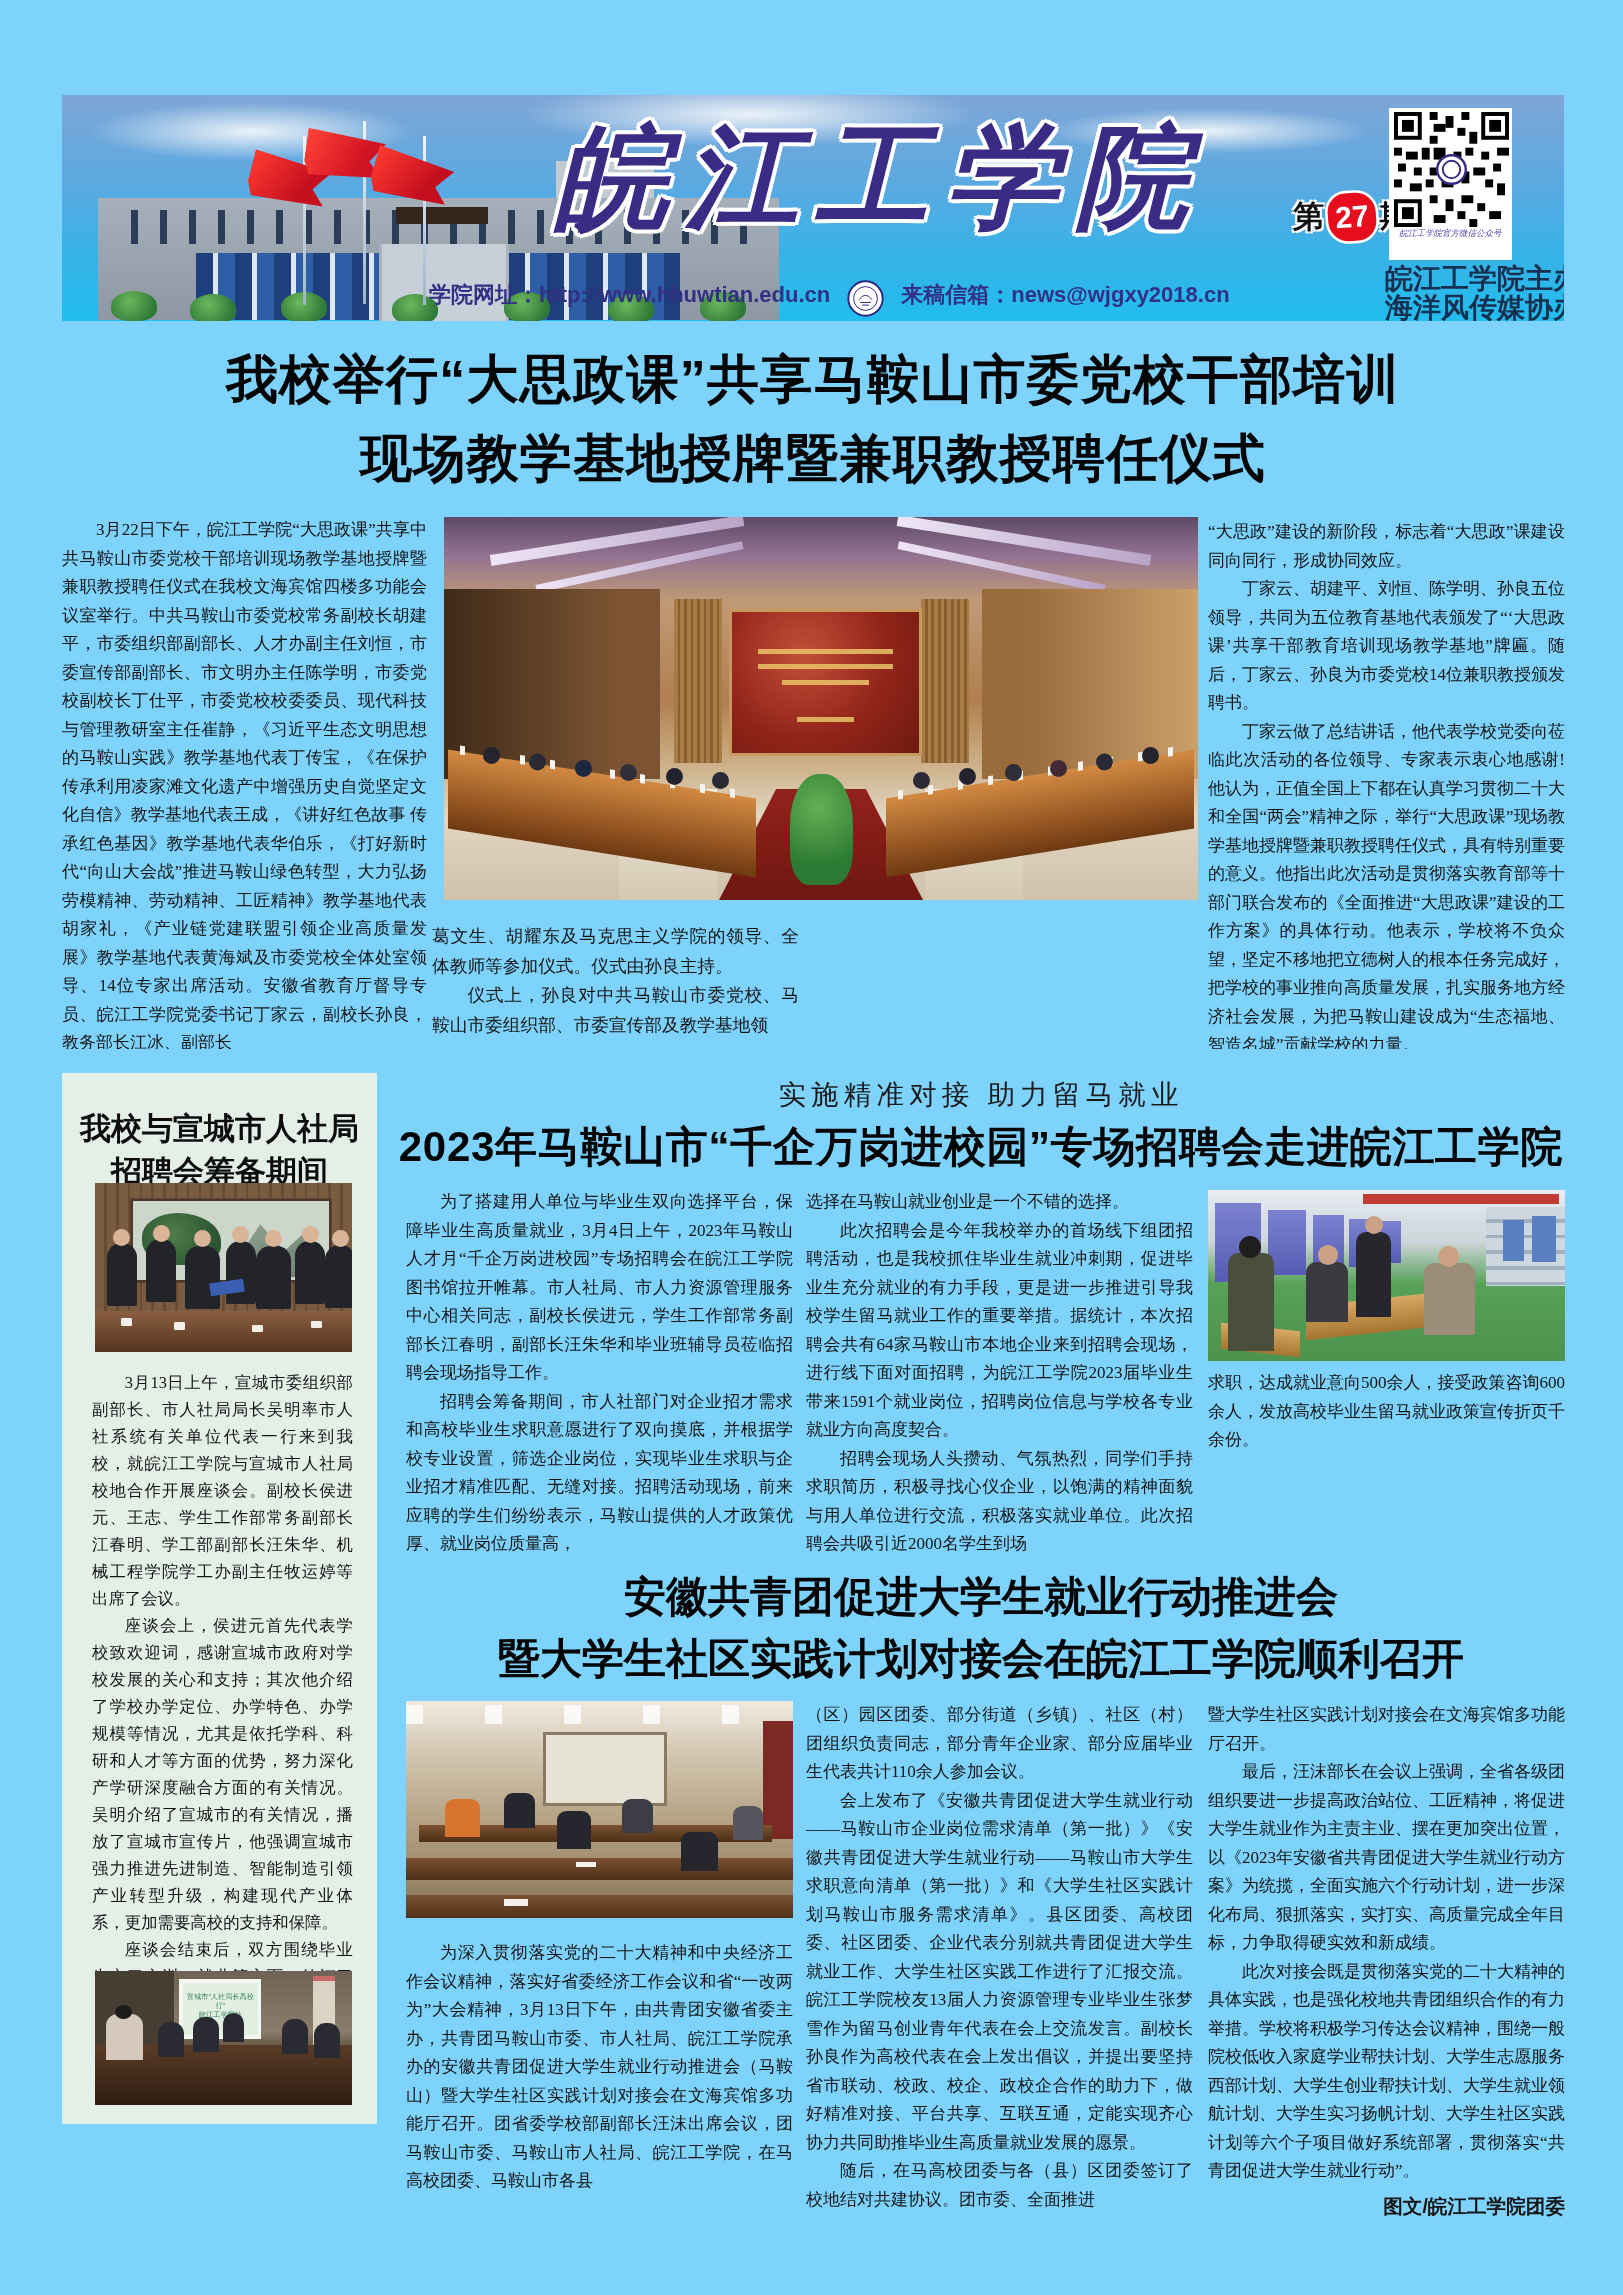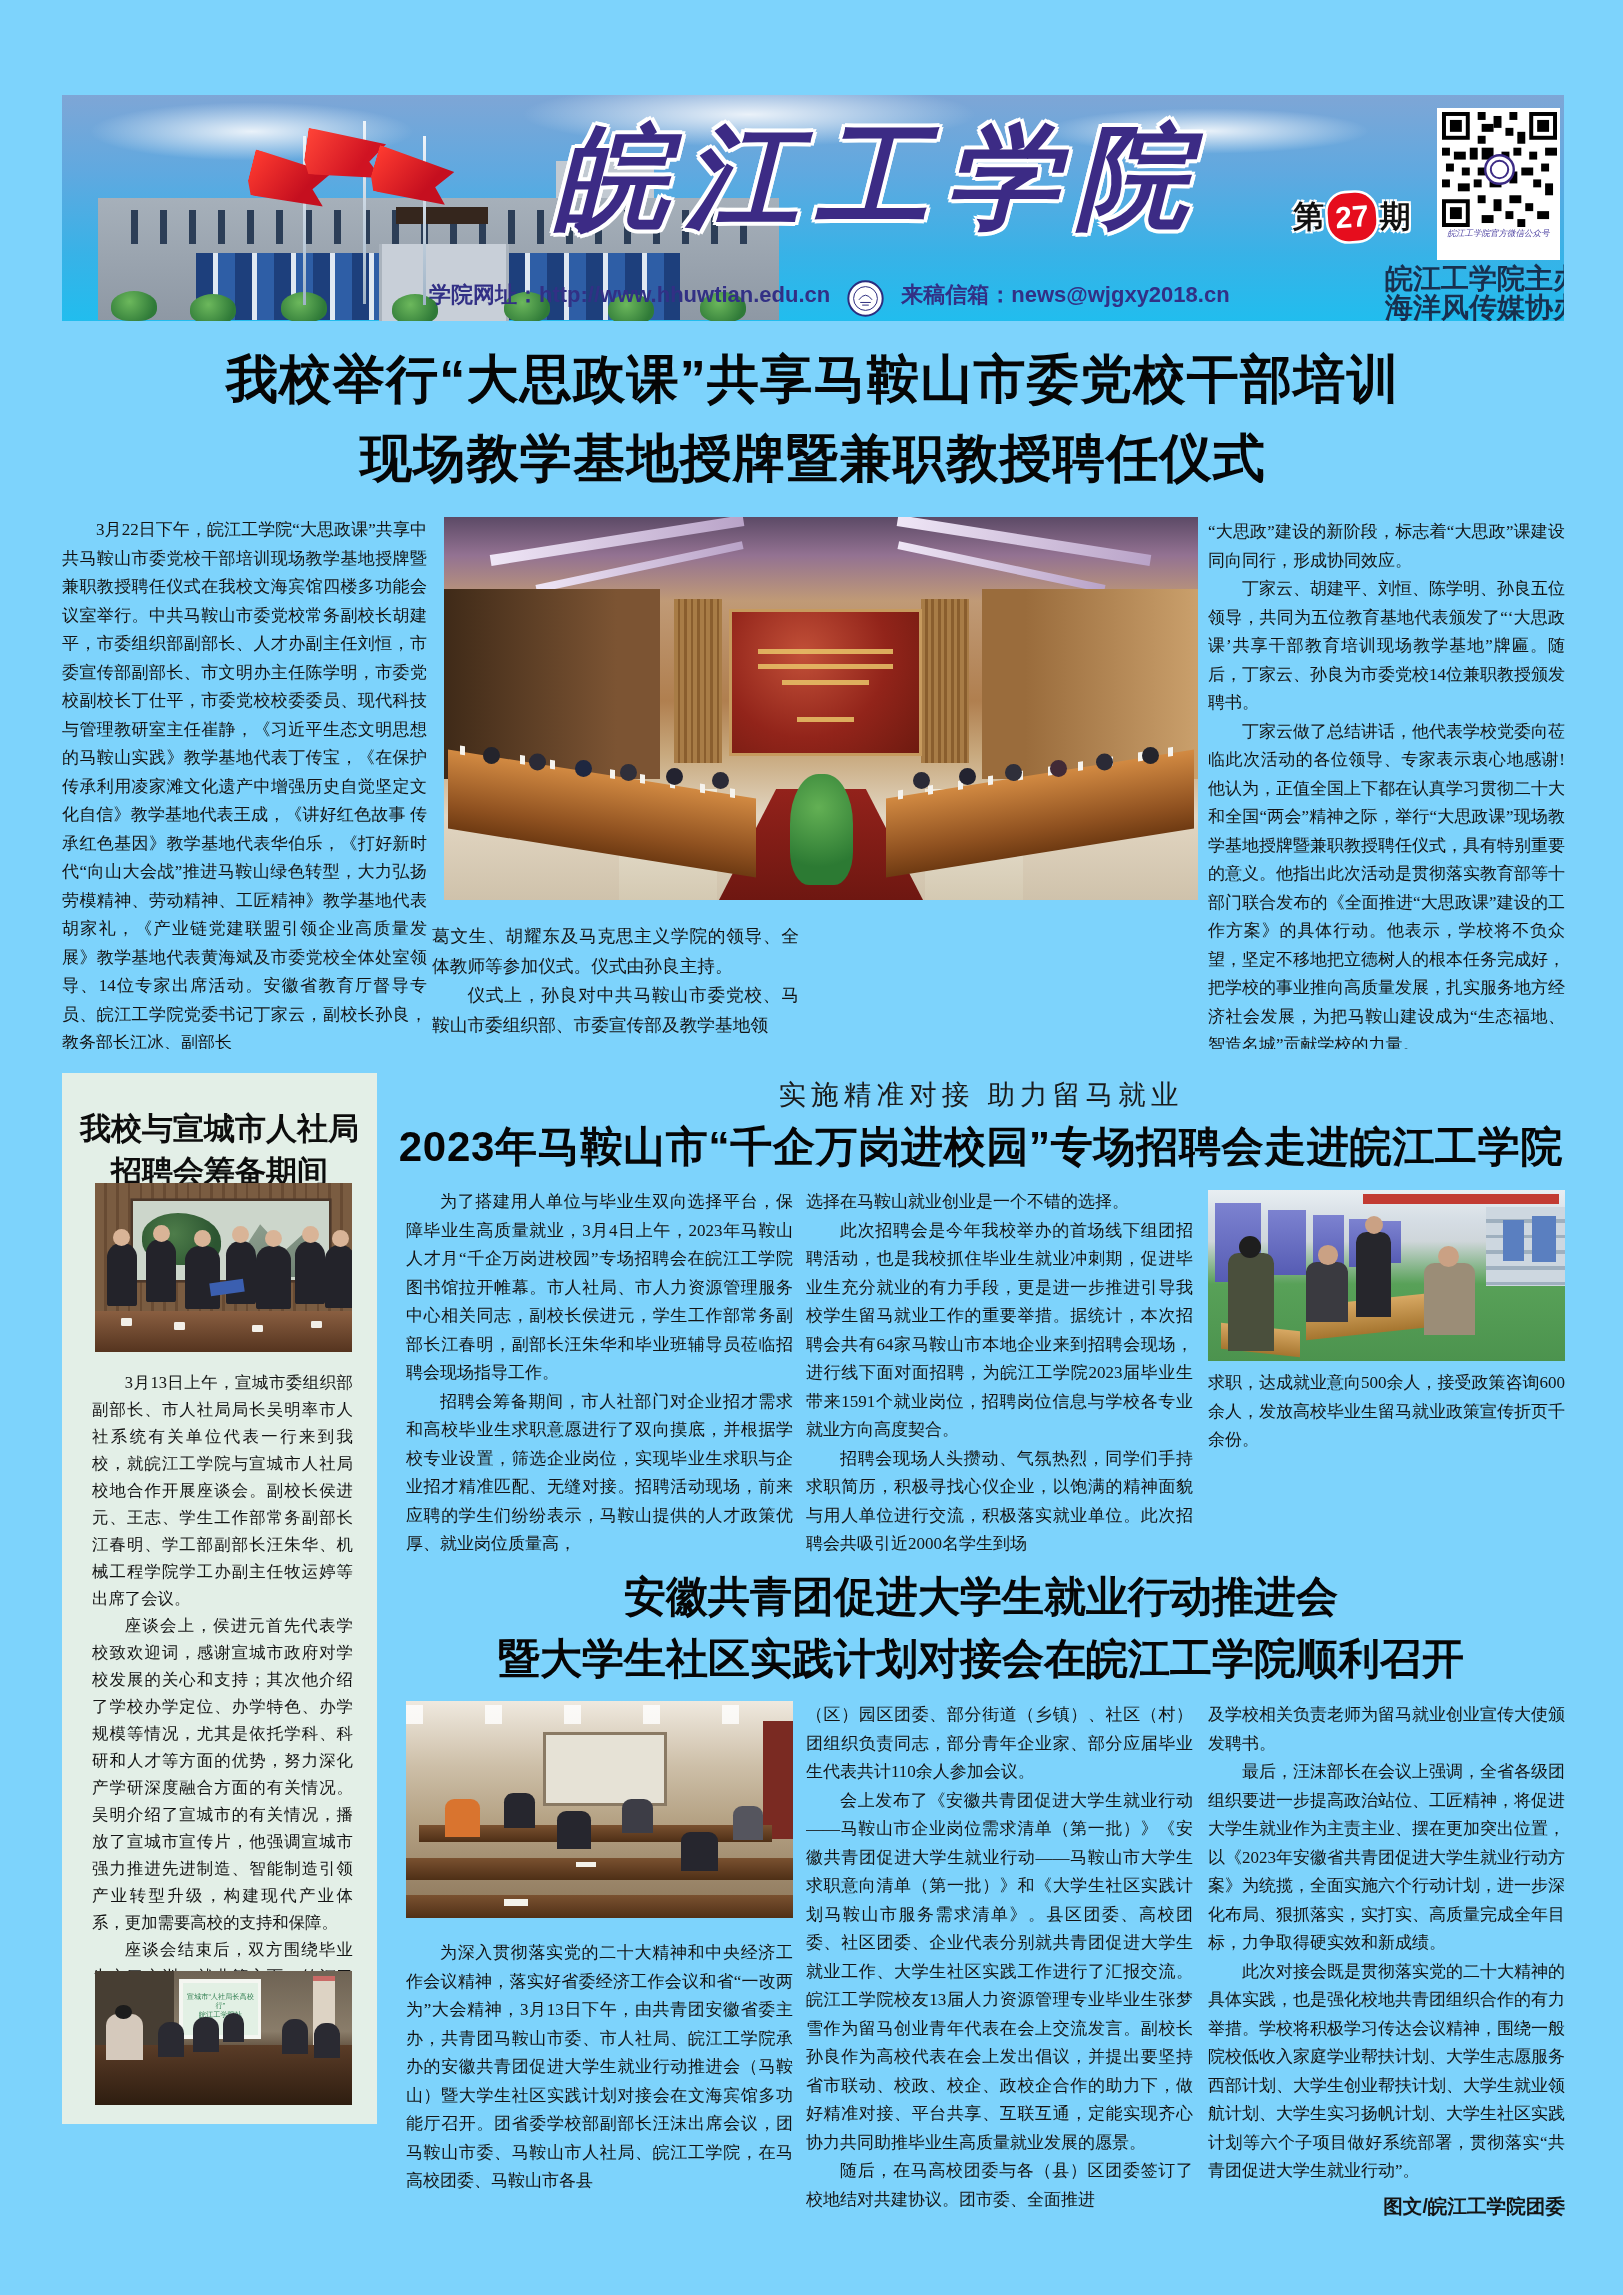--- a/index.html
+++ b/index.html
@@ -29,21 +29,21 @@
   #mast-title{left:393px;top:10.5px;width:851px;text-align:center;font-size:113px;line-height:1.25;
     font-weight:900;font-style:italic;letter-spacing:17px;color:#3c2b85;font-family:"DejaVu Serif",serif;
     text-shadow:-3.3px -3.3px 0 #fff,3.3px -3.3px 0 #fff,-3.3px 3.3px 0 #fff,3.3px 3.3px 0 #fff,0 -3.9px 0 #fff,0 3.9px 0 #fff,-3.9px 0 0 #fff,3.9px 0 0 #fff;}
   #issue{left:1231px;top:97px;width:170px;height:50px;display:flex;align-items:center;gap:3.9px;
     font-family:"Liberation Sans",sans-serif;}
   #issue .ch{font-size:31px;font-weight:900;color:#111;
     text-shadow:-2px -2px 0 #fff,2px -2px 0 #fff,-2px 2px 0 #fff,2px 2px 0 #fff;}
   #issue .num{width:48px;height:48px;background:#e60d1d;color:#fff;font-size:30px;font-weight:900;
     display:flex;align-items:center;justify-content:center;border-radius:38% 42% 40% 42%;
     box-shadow:0 0 0 2.6px #fff;transform:rotate(-4deg);}
-  #qrbox{left:1327px;top:13px;width:123px;height:152px;background:#fff;padding:3.9px 5.2px 1.3px 5.2px;box-sizing:border-box;margin-left:48px;}
+  #qrbox{left:1327px;top:13px;width:123px;height:152px;background:#fff;padding:3.9px 5.2px 1.3px 5.2px;box-sizing:border-box;}
   #qrbox svg{display:block;margin:0 auto;}
   #qr-caption{margin-top:1.3px;font-size:8.5px;text-align:center;color:#4a3fa0;font-style:italic;
     font-family:"DejaVu Serif",serif;white-space:nowrap;}
   #publisher{left:1323px;top:169px;width:196px;font-family:"Liberation Sans",sans-serif;
     font-size:28px;line-height:29px;font-weight:700;color:#18304f;}
   #maststrip{left:367px;top:185px;width:956px;height:35px;display:flex;align-items:flex-start;gap:17px;
     font-family:"Liberation Sans",sans-serif;font-size:22px;font-weight:700;color:#323085;}
   #seal svg{display:block;}
 
   
@@ -433,20 +433,20 @@
 
   <div class="abs body-txt" style="left:406px;top:1939px;width:387px;height:321px;">
     <p>为深入贯彻落实党的二十大精神和中央经济工作会议精神，落实好省委经济工作会议和省“一改两为”大会精神，3月13日下午，由共青团安徽省委主办，共青团马鞍山市委、市人社局、皖江工学院承办的安徽共青团促进大学生就业行动推进会（马鞍山）暨大学生社区实践计划对接会在文海宾馆多功能厅召开。团省委学校部副部长汪沫出席会议，团马鞍山市委、马鞍山市人社局、皖江工学院，在马高校团委、马鞍山市各县</p>
   </div>
   <div class="abs body-txt" style="left:806px;top:1701px;width:387px;height:560px;">
     <p class="cont">（区）园区团委、部分街道（乡镇）、社区（村）团组织负责同志，部分青年企业家、部分应届毕业生代表共计110余人参加会议。</p>
     <p>会上发布了《安徽共青团促进大学生就业行动——马鞍山市企业岗位需求清单（第一批）》《安徽共青团促进大学生就业行动——马鞍山市大学生求职意向清单（第一批）》和《大学生社区实践计划马鞍山市服务需求清单》。县区团委、高校团委、社区团委、企业代表分别就共青团促进大学生就业工作、大学生社区实践工作进行了汇报交流。皖江工学院校友13届人力资源管理专业毕业生张梦雪作为留马创业青年代表在会上交流发言。副校长孙良作为高校代表在会上发出倡议，并提出要坚持省市联动、校政、校企、政校企合作的助力下，做好精准对接、平台共享、互联互通，定能实现齐心协力共同助推毕业生高质量就业发展的愿景。</p>
     <p>随后，在马高校团委与各（县）区团委签订了校地结对共建协议。团市委、全面推进</p>
   </div>
   <div class="abs body-txt" style="left:1208px;top:1701px;width:357px;height:560px;">
-    <p class="cont">及学校相关负责老师为留马就业创业宣传大使颁发聘书。</p>
+    <p class="cont">暨大学生社区实践计划对接会在文海宾馆多功能厅召开。</p>
     <p>最后，汪沫部长在会议上强调，全省各级团组织要进一步提高政治站位、工匠精神，将促进大学生就业作为主责主业、摆在更加突出位置，以《2023年安徽省共青团促进大学生就业行动方案》为统揽，全面实施六个行动计划，进一步深化布局、狠抓落实，实打实、高质量完成全年目标，力争取得硬实效和新成绩。</p>
     <p>此次对接会既是贯彻落实党的二十大精神的具体实践，也是强化校地共青团组织合作的有力举措。学校将积极学习传达会议精神，围绕一般院校低收入家庭学业帮扶计划、大学生志愿服务西部计划、大学生创业帮扶计划、大学生就业领航计划、大学生实习扬帆计划、大学生社区实践计划等六个子项目做好系统部署，贯彻落实“共青团促进大学生就业行动”。</p>
     <p class="credit">图文/皖江工学院团委</p>
   </div>
 
 </div>
 
 
 </body></html>

